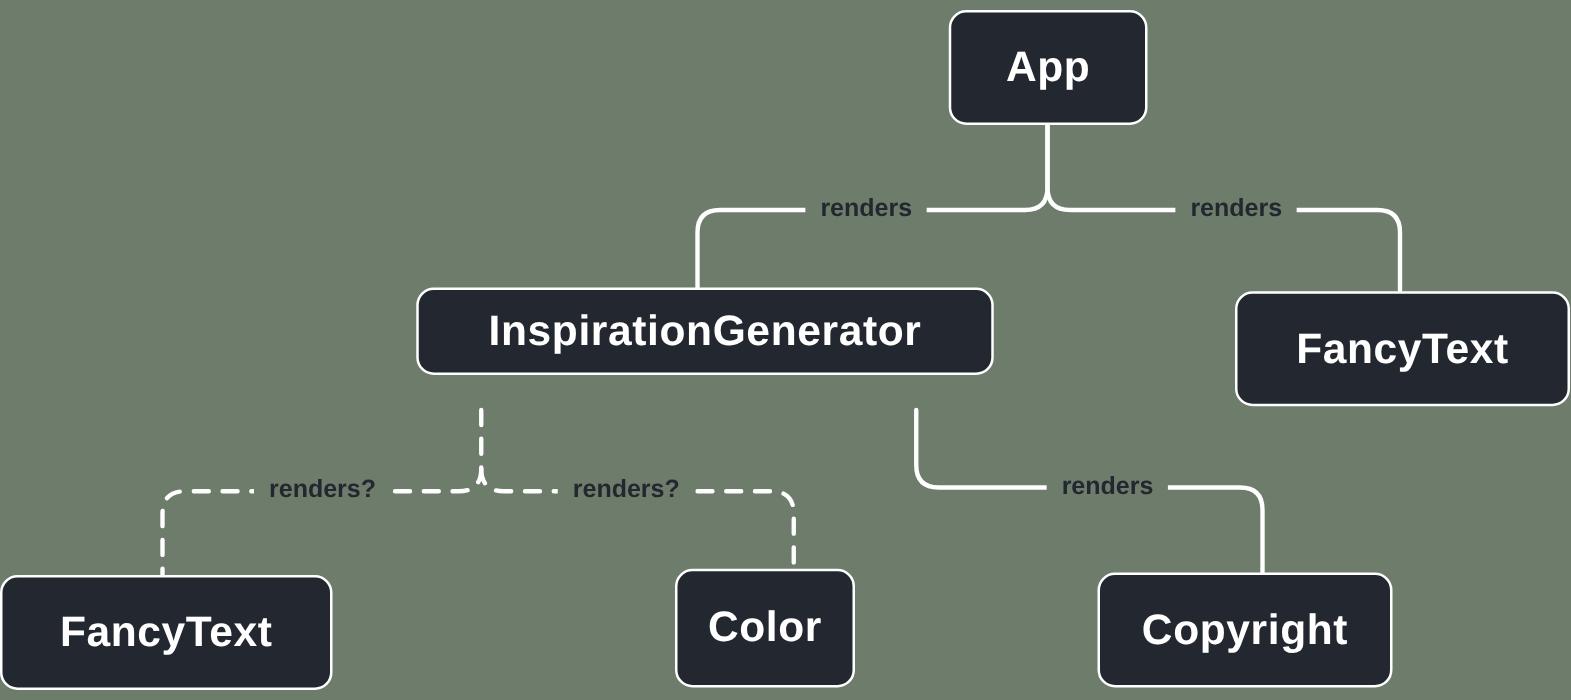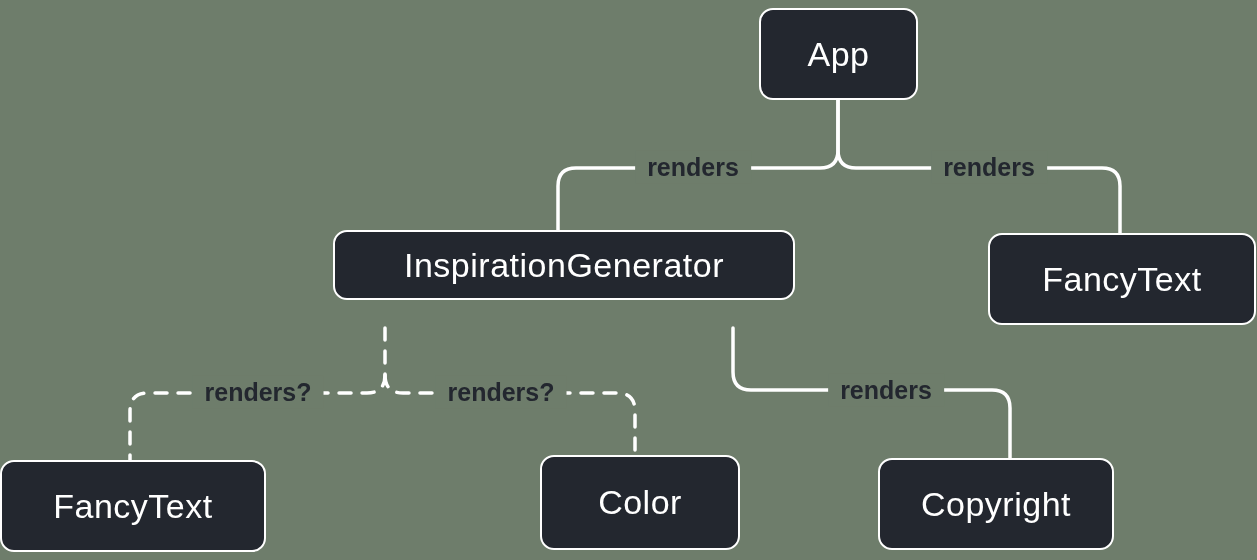--- a/index.html
+++ b/index.html
@@ -41,30 +41,30 @@
   .node{
     position:absolute;
     display:flex;
     align-items:center;
     justify-content:center;
     background:var(--node-fill);
     border:2.5px solid var(--node-border);
     border-radius:14px;
     color:var(--node-text);
     font-size:34px;
-    font-weight:400;
+    font-weight:700;
     letter-spacing:0.5px;
     white-space:nowrap;
   }
   .edge-label{
     position:absolute;
     transform:translate(-50%,-50%);
     background:var(--bg);
     color:var(--edge-label);
-    font-size:25px;
+    font-size:20px;
     font-weight:700;
     padding:2px 12px;
     white-space:nowrap;
   }
 </style>
 </head>
 <body>
 
 <div class="canvas">
 
@@ -96,21 +96,21 @@
   </div>
 
   <div class="node" style="left:988px; top:233px; width:268px; height:92px;">
     <span>FancyText</span>
   </div>
 
   <div class="node" style="left:0px; top:460px; width:266px; height:92px;">
     <span>FancyText</span>
   </div>
 
-  <div class="node" style="left:540px; top:455px; width:200px; height:95px;">
+  <div class="node" style="left:540px; top:455px; width:144px; height:95px;">
     <span>Color</span>
   </div>
 
   <div class="node" style="left:878px; top:458px; width:236px; height:92px;">
     <span>Copyright</span>
   </div>
 
 </div>
 
 </body></html>

